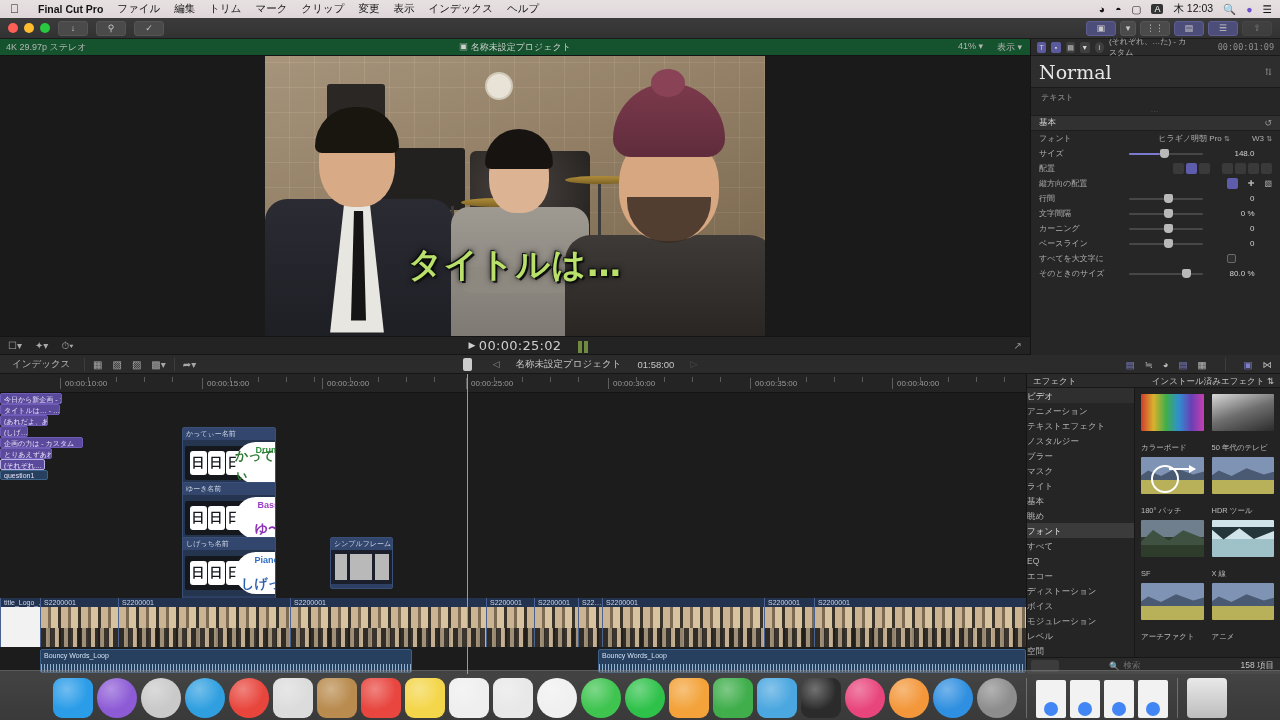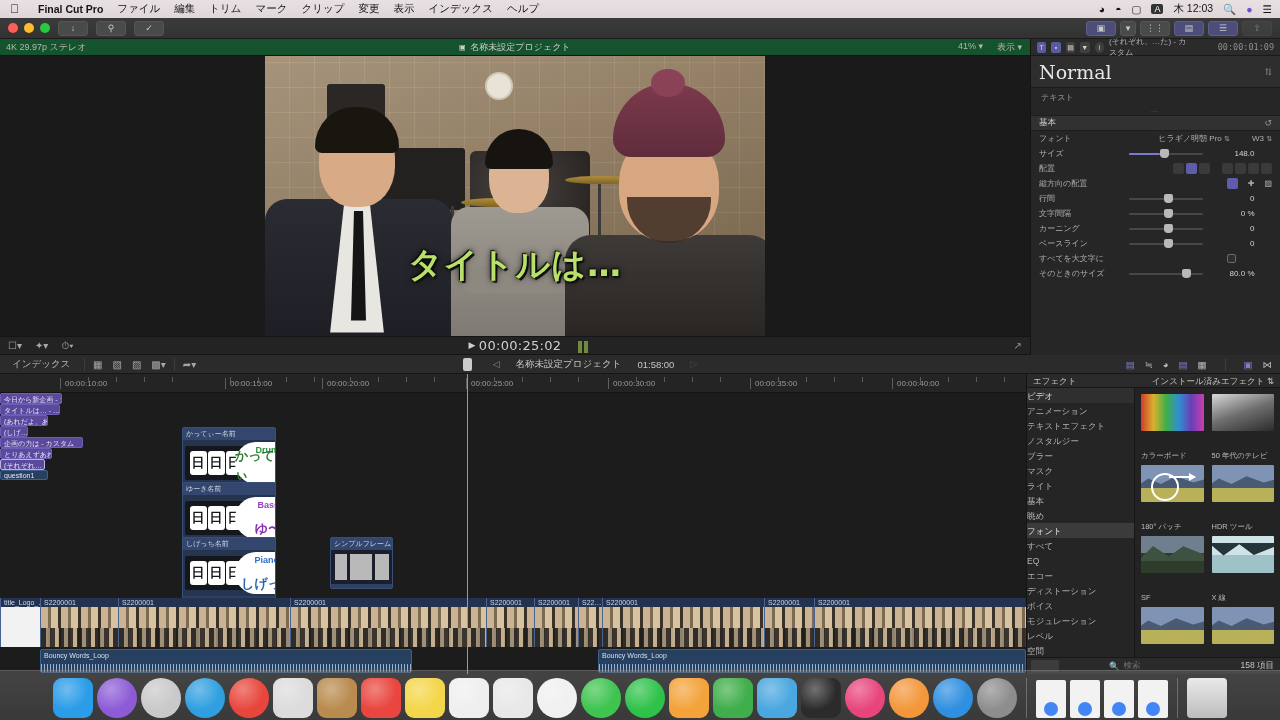--- a/index.html
+++ b/index.html
@@ -45,21 +45,21 @@
   .tbtn.on { background:#4d4d7a; border-color:#5d5d92; }
   .tbtn.dim { opacity:.45; }
 
   
   .viewer-bar {
     position:absolute; left:0; top:39px; width:1030px; height:17px;
     background:#14532d; border-bottom:1px solid #141414;
     display:flex; align-items:center; font-size:9px; color:#b4b4b4;
   }
   .viewer-bar .left { padding-left:6px; }
-  .viewer-bar .center { position:absolute; left:0; right:0; text-align:center; color:#cfcfcf;font-family:Liberation Mono, monospace; }
+  .viewer-bar .center { position:absolute; left:0; right:0; text-align:center; color:#cfcfcf; }
   .viewer-bar .right { margin-left:auto; display:flex; gap:14px; padding-right:8px; }
 
   .viewer {
     position:absolute; left:0; top:56px; width:1030px; height:280px;
     background:#1a1a1a; display:flex; align-items:center; justify-content:center;
   }
   .video { position:relative; width:500px; height:281px; overflow:hidden; background:#6b5c4e; }
 
   .v-wall { position:absolute; inset:0;
     background:
@@ -216,21 +216,21 @@
   .fx-head .r { flex:1; text-align:right; padding-right:6px; line-height:14px; }
   .fx-body { flex:1; display:flex; overflow:hidden; }
   .fx-cats { width:108px; background:#252525; border-right:1px solid #171717; overflow:hidden; }
   .fx-cats div { font-size:8.5px; color:#b4b4b4; padding:1px 0 1px 0; height:15px; line-height:14px;
       white-space:nowrap; }
   .fx-cats div.head { color:#dcdcdc; background:#2f2f2f; }
   .fx-cats div.sel { background:#3b3b3b; color:#e8e8e8; }
   .fx-grid { flex:1; padding:6px 6px 0 6px; display:grid; grid-template-columns:1fr 1fr;
       gap:4px 8px; align-content:start; overflow:hidden; }
   .fx-item .tn { width:100%; height:37px; border-radius:1px; position:relative; overflow:hidden; }
-  .fx-item .cap { font-size:7.5px; color:#bdbdbd; margin-top:20px; white-space:nowrap; overflow:hidden; }
+  .fx-item .cap { font-size:7.5px; color:#bdbdbd; margin-top:12px; white-space:nowrap; overflow:hidden; }
   .tn-color { background:linear-gradient(90deg,#d23b2e,#d9b22c,#3fae4b,#2f8fd0,#6a3fb5,#c83fb0); }
   .tn-bw { background:linear-gradient(160deg,#d9d9d9 0%,#6e6e6e 50%,#2c2c2c 100%); }
   .tn-land { background:linear-gradient(#7f93b4 0 55%,#b9b05a 55% 100%); }
   .tn-land::before { content:""; position:absolute; left:-10%; top:26%; width:120%; height:36%;
       background:#4b5a73; clip-path:polygon(0 100%,18% 30%,35% 70%,55% 12%,78% 60%,100% 25%,100% 100%); }
   .tn-green { background:linear-gradient(#6f7f8e 0 45%,#2e3c2c 45% 100%); }
   .tn-green::before { content:""; position:absolute; left:-5%; top:18%; width:110%; height:50%;
       background:#3f5140; clip-path:polygon(0 100%,22% 18%,45% 75%,66% 20%,100% 70%,100% 100%); }
   .tn-xray { background:linear-gradient(#cfe4e8 0 52%,#9fc2c8 52% 100%); }
   .tn-xray::before { content:""; position:absolute; left:-5%; top:18%; width:110%; height:42%;
@@ -439,21 +439,21 @@
     </span>
   </div>
 
   <div class="timeline">
     <div class="ruler" id="ruler">
         <div class="lbl" style="left: 60px;">00:00:10:00</div>
         <div class="tick" style="left: 88px;"></div>
         <div class="tick" style="left: 116px;"></div>
         <div class="tick" style="left: 144px;"></div>
         <div class="tick" style="left: 172px;"></div>
-        <div class="lbl" style="left: 202px; margin-left: 23px;">00:00:15:00</div>
+        <div class="lbl" style="left: 202px;">00:00:15:00</div>
         <div class="tick" style="left: 230px;"></div>
         <div class="tick" style="left: 258px;"></div>
         <div class="tick" style="left: 286px;"></div>
         <div class="tick" style="left: 314px;"></div>
         <div class="lbl" style="left: 322px;">00:00:20:00</div>
         <div class="tick" style="left: 350px;"></div>
         <div class="tick" style="left: 378px;"></div>
         <div class="tick" style="left: 406px;"></div>
         <div class="tick" style="left: 434px;"></div>
         <div class="lbl" style="left: 466px;">00:00:25:00</div>

